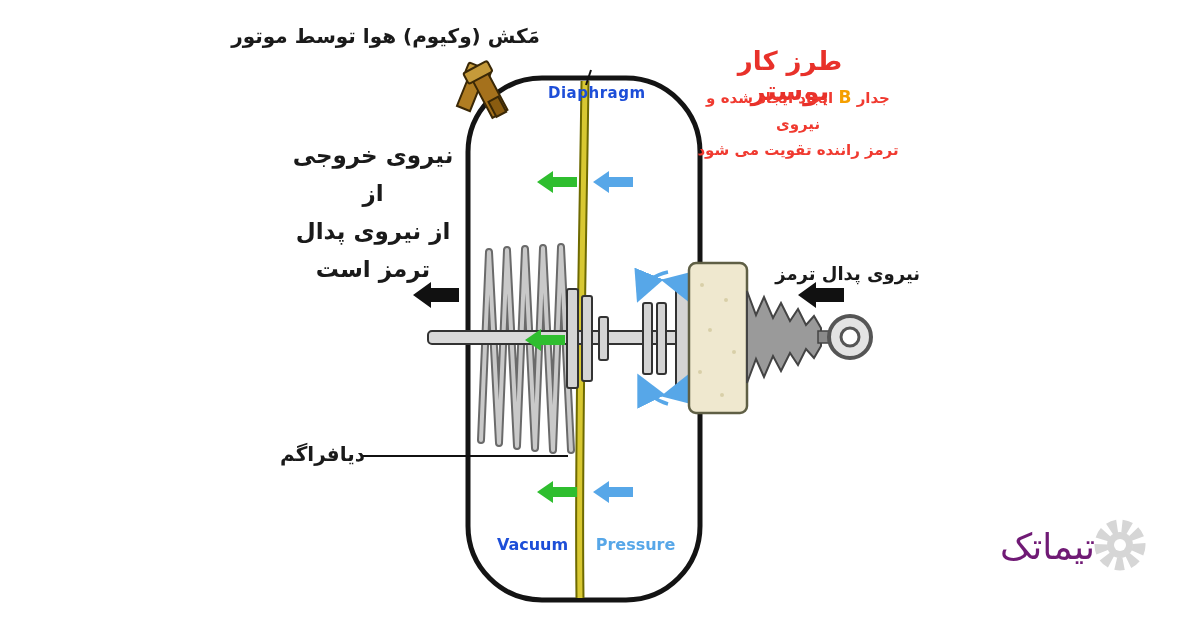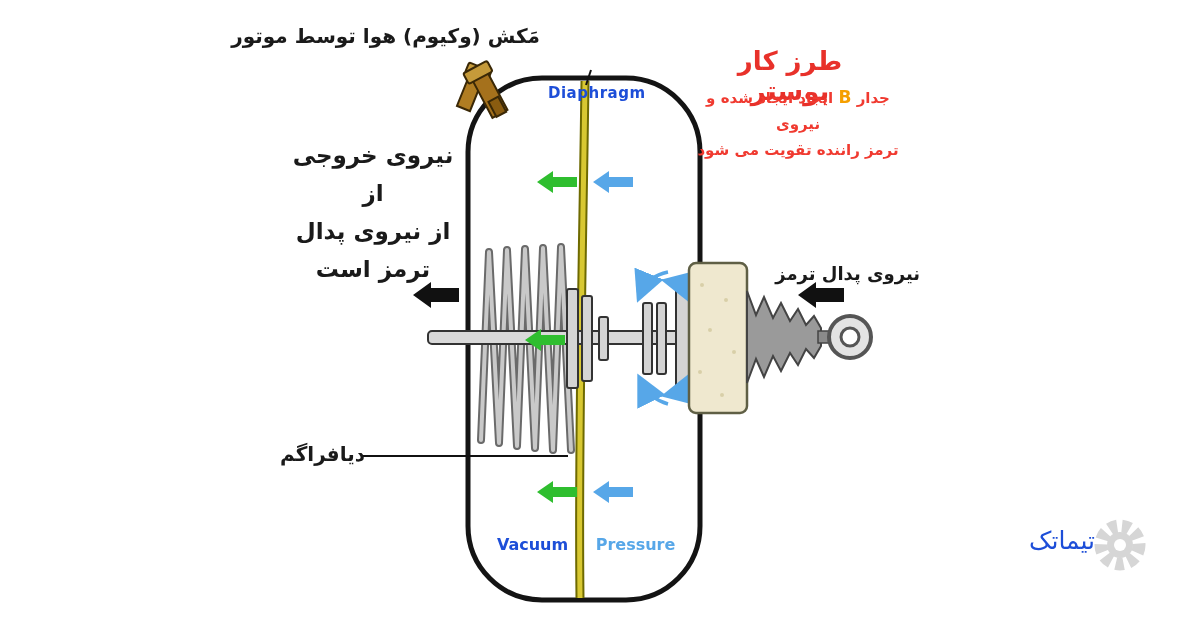--- a/index.html
+++ b/index.html
@@ -13,21 +13,21 @@
   .suction-label { left:295px; top:24px; width:245px; text-align:center; font-size:20px; white-space:nowrap; }
   .diaphragm-en { left:548px; top:54px; font-size:15px; font-weight:bold; color:#1d4ed8; letter-spacing:0.5px;margin-top:30px; }
   .red-title { left:700px; top:46px; width:180px; text-align:center; font-size:26px; font-weight:bold; color:#e8312a; }
   .red-desc { left:688px; top:84px; width:220px; text-align:center; font-size:15px; line-height:26px; color:#f03a30; font-weight:bold; }
   .red-desc .b-mark { color:#f59f00; font-weight:bold; font-size:17px; }
   .output-force { left:283px; top:136px; width:180px; text-align:center; font-size:23px; line-height:38px; }
   .pedal-force { left:780px; top:263px; width:140px; text-align:left; font-size:18px; white-space:nowrap; }
   .diaphragm-fa { left:290px; top:442px; width:75px; text-align:right; font-size:20px; white-space:nowrap; }
   .vacuum-lbl { left:495px; top:535px; width:75px; text-align:center; font-size:16px; font-weight:bold; color:#1d4ed8; }
   .pressure-lbl { left:593px; top:535px; width:85px; text-align:center; font-size:16px; font-weight:bold; color:#57a7e8; }
-  .watermark-text { left:1000px; top:526px; width:95px; text-align:right; font-size:25px; color:#1d4ed8; }
+  .watermark-text { left:1000px; top:526px; width:95px; text-align:right; font-size:36px; color:#701a75; }
   svg { display:block; }
 </style>
 </head>
 <body>
 
 <div class="canvas">
 
   <svg class="abs" style="left:0;top:0;" width="1200" height="628" viewBox="0 0 1200 628">
     <defs>
       <marker id="mblue" markerWidth="9" markerHeight="9" refX="6" refY="4.5" orient="auto">

